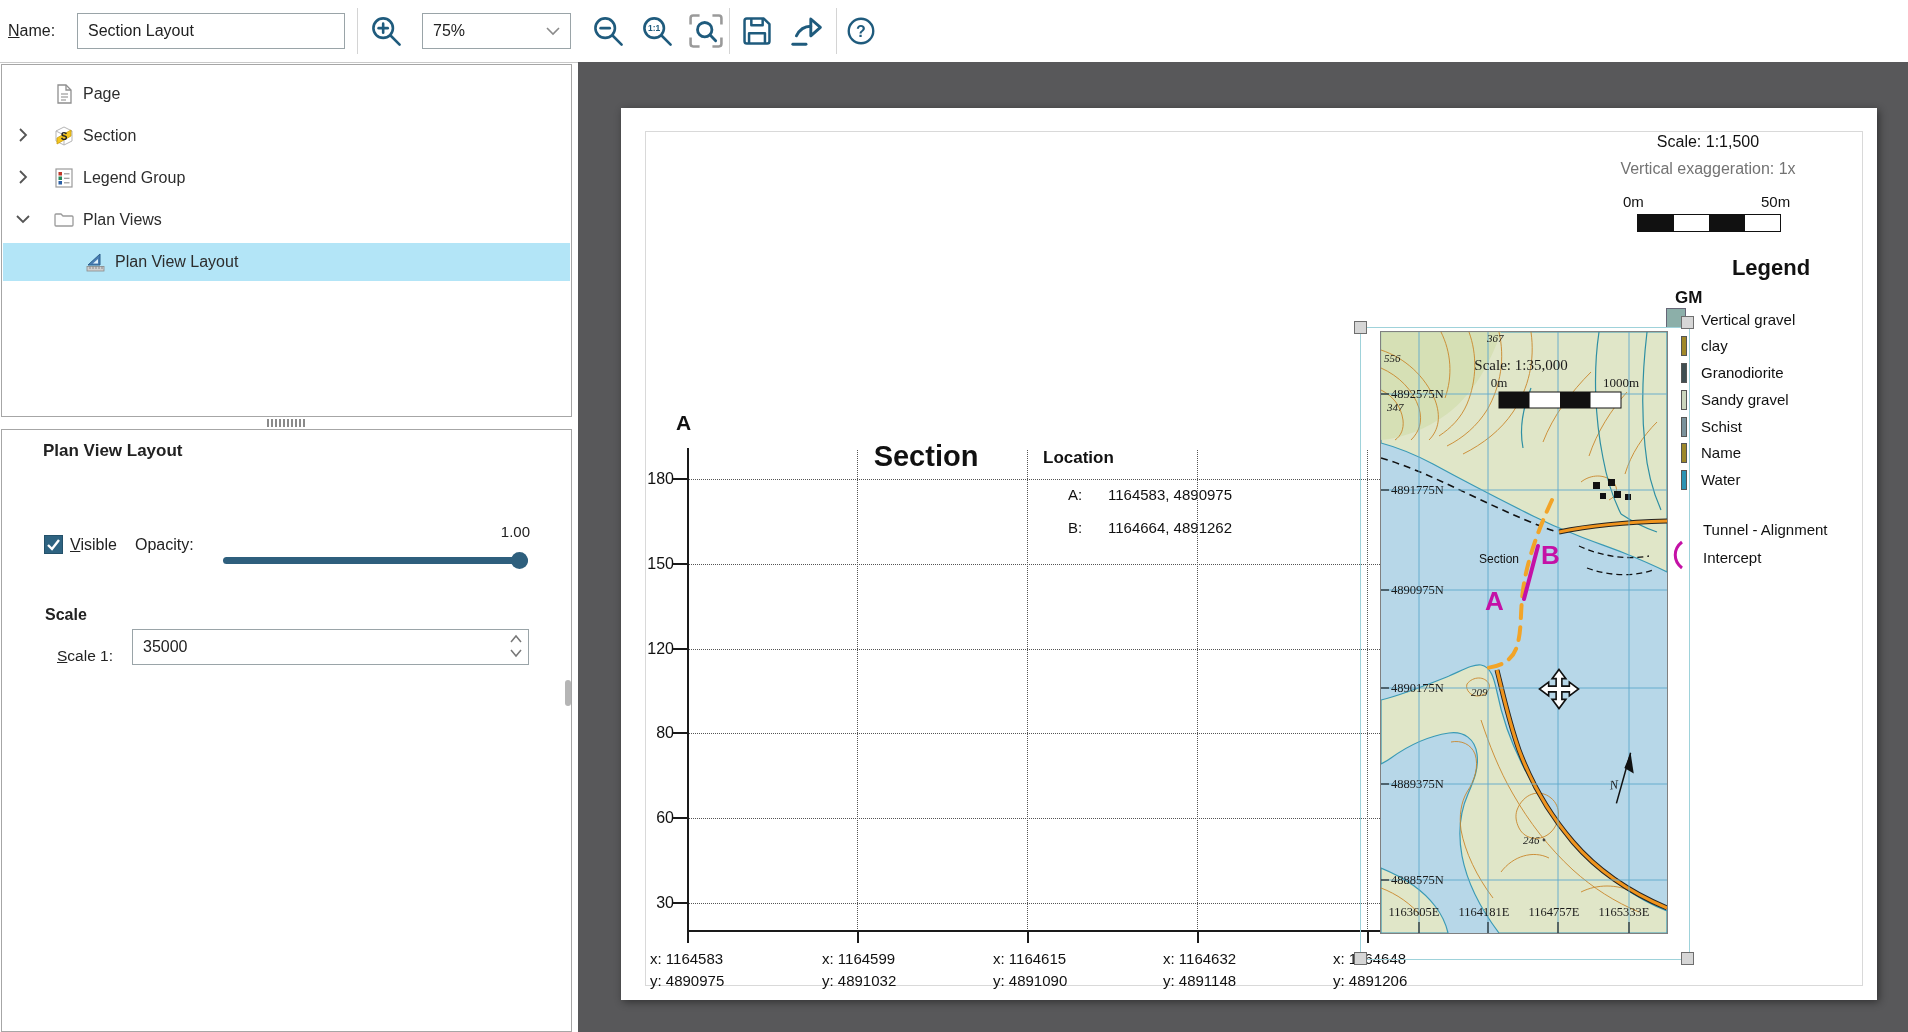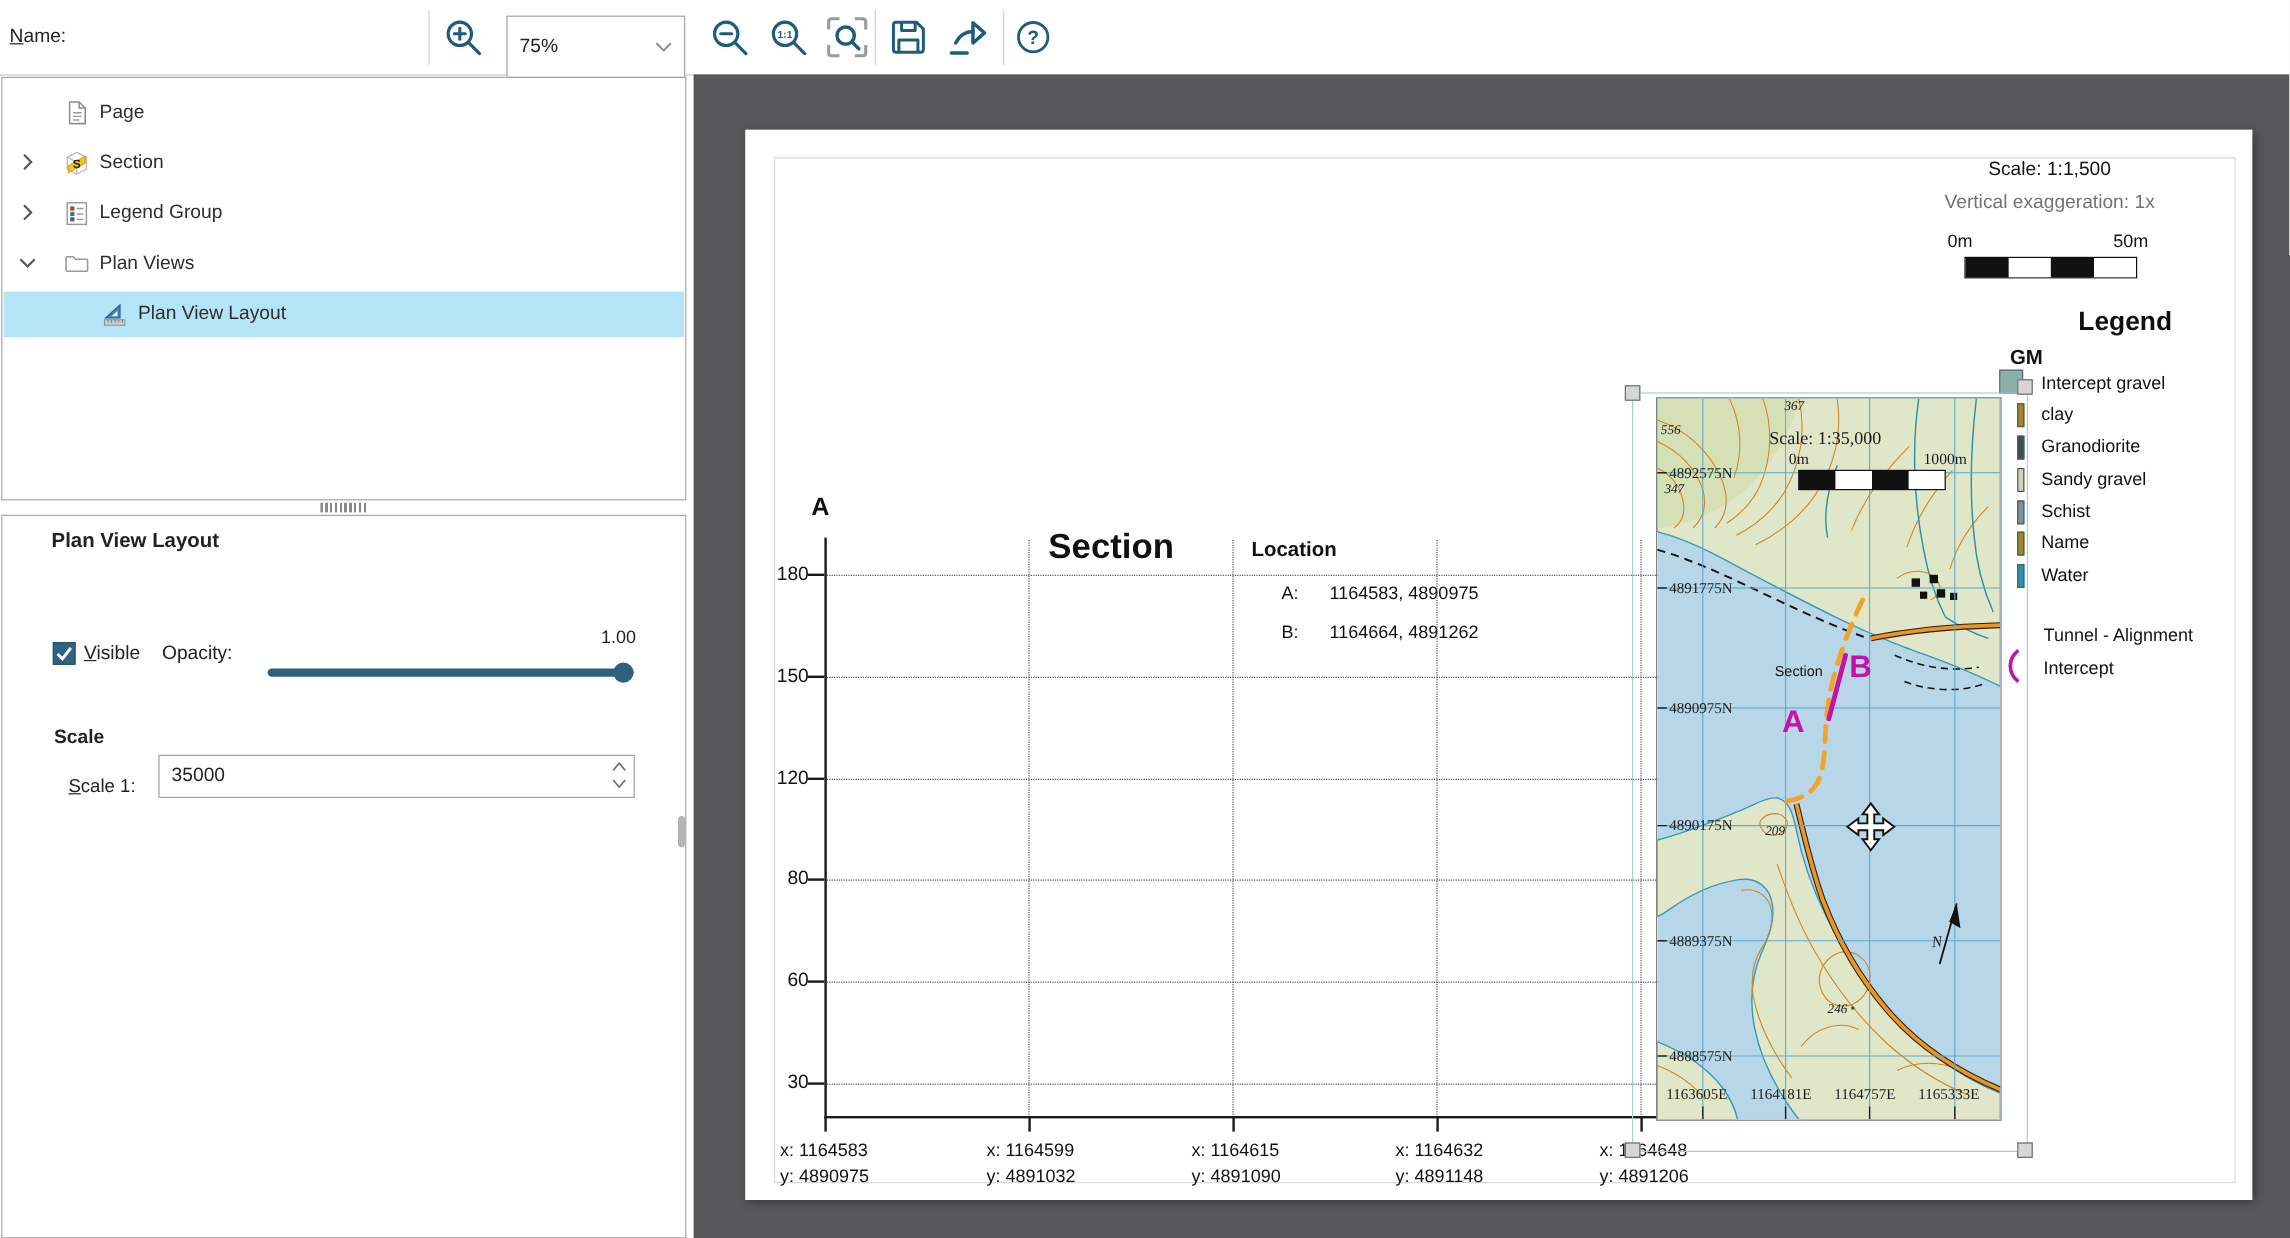--- a/index.html
+++ b/index.html
@@ -35,34 +35,35 @@
   .handle{width:13px;height:13px;background:#d6d6d6;border:1px solid #6e6e6e;box-sizing:border-box;z-index:9;}
   .maptext{font-family:"Liberation Serif",serif;fill:#1a1a1a;}
 </style>
 </head>
 <body>
 
 <div id="app">
 
   <div id="toolbar" class="abs">
     <div class="abs mn" style="left:8px;top:22px;font-size:16px;color:#222;">Name:</div>
+    <input class="abs tinput" style="left: 77px; top: 13px; width: 268px;" value="Section Layout">
     <div class="abs tsep" style="left:357px;"></div>
 
     <div class="abs tbtn" style="left:366px;">
       <svg width="34" height="34" viewBox="0 0 30 30">
           <g fill="none" stroke="#1f5b7d" stroke-width="2.3" stroke-linecap="round">
             <circle cx="12.5" cy="12.5" r="8.6"></circle>
             <line x1="19" y1="19" x2="27" y2="27"></line>
             <line x1="8.5" y1="12.5" x2="16.5" y2="12.5"></line>
             <line x1="12.5" y1="8.5" x2="12.5" y2="16.5"></line>
           </g>
         </svg>
     </div>
 
-    <div id="zoomdd" class="abs" style="left:422px;top:13px;width:149px;height:52px;">
+    <div id="zoomdd" class="abs" style="left:422px;top:13px;width:149px;height:36px;">
       <span>75%</span>
       <svg width="14" height="9" viewBox="0 0 14 9">
           <polyline points="1,1 7,7 13,1" fill="none" stroke="#8a8a8a" stroke-width="1.6"></polyline>
         </svg>
     </div>
 
     <div class="abs tbtn" style="left:588px;">
       <svg width="34" height="34" viewBox="0 0 30 30">
           <g fill="none" stroke="#1f5b7d" stroke-width="2.3" stroke-linecap="round">
             <circle cx="12.5" cy="12.5" r="8.6"></circle>
@@ -238,21 +239,21 @@
         <span style="flex:1;background:#111;"></span>
           <span style="flex:1;background:#fff;"></span>
           <span style="flex:1;background:#111;"></span>
           <span style="flex:1;background:#fff;"></span>
       </div>
 
       <div class="abs" style="left:1075px;top:147px;width:150px;text-align:center;font-size:22px;font-weight:bold;color:#111;">Legend</div>
       <div class="abs" style="left:1054px;top:180px;font-size:17px;font-weight:bold;color:#111;">GM</div>
 
       <div class="abs" style="left: 1045px; top: 200px; width: 20px; height: 20px; border: 1px solid rgb(102, 102, 119); box-sizing: border-box; background: rgb(140, 175, 169);"></div>
-      <div class="abs legitem-label" style="top:203px;">Intercept gravel</div>
+      <div class="abs legitem-label" style="top:203px;">Vertical gravel</div>
       <div class="abs swatch" style="top: 228px; background: rgb(160, 136, 40);"></div>
       <div class="abs legitem-label" style="top:229px;">clay</div>
       <div class="abs swatch" style="top: 255px; background: rgb(63, 78, 82);"></div>
       <div class="abs legitem-label" style="top:256px;">Granodiorite</div>
       <div class="abs swatch" style="top: 282px; background: rgb(203, 214, 189);"></div>
       <div class="abs legitem-label" style="top:283px;">Sandy gravel</div>
       <div class="abs swatch" style="top: 309px; background: rgb(122, 146, 155);"></div>
       <div class="abs legitem-label" style="top:310px;">Schist</div>
       <div class="abs swatch" style="top: 335px; background: rgb(156, 136, 42);"></div>
       <div class="abs legitem-label" style="top:336px;">Name</div>

